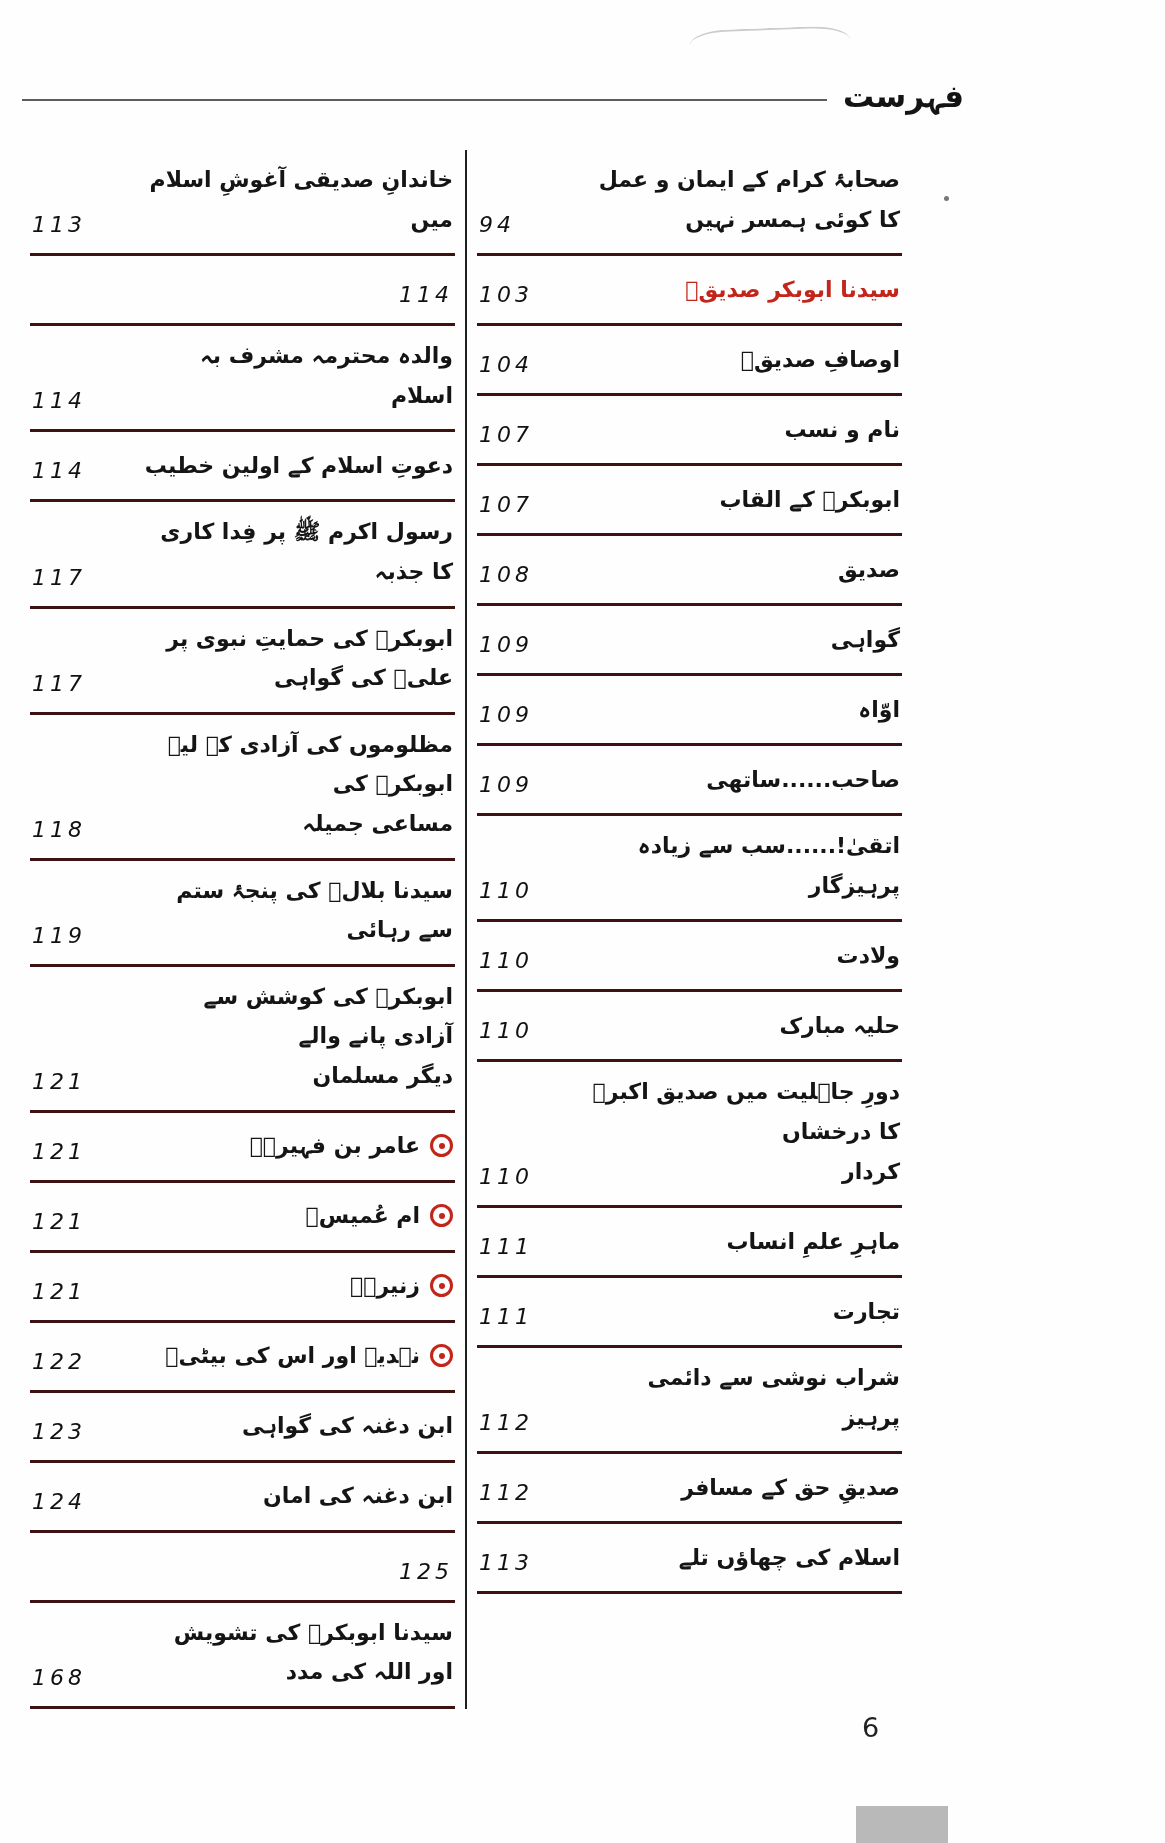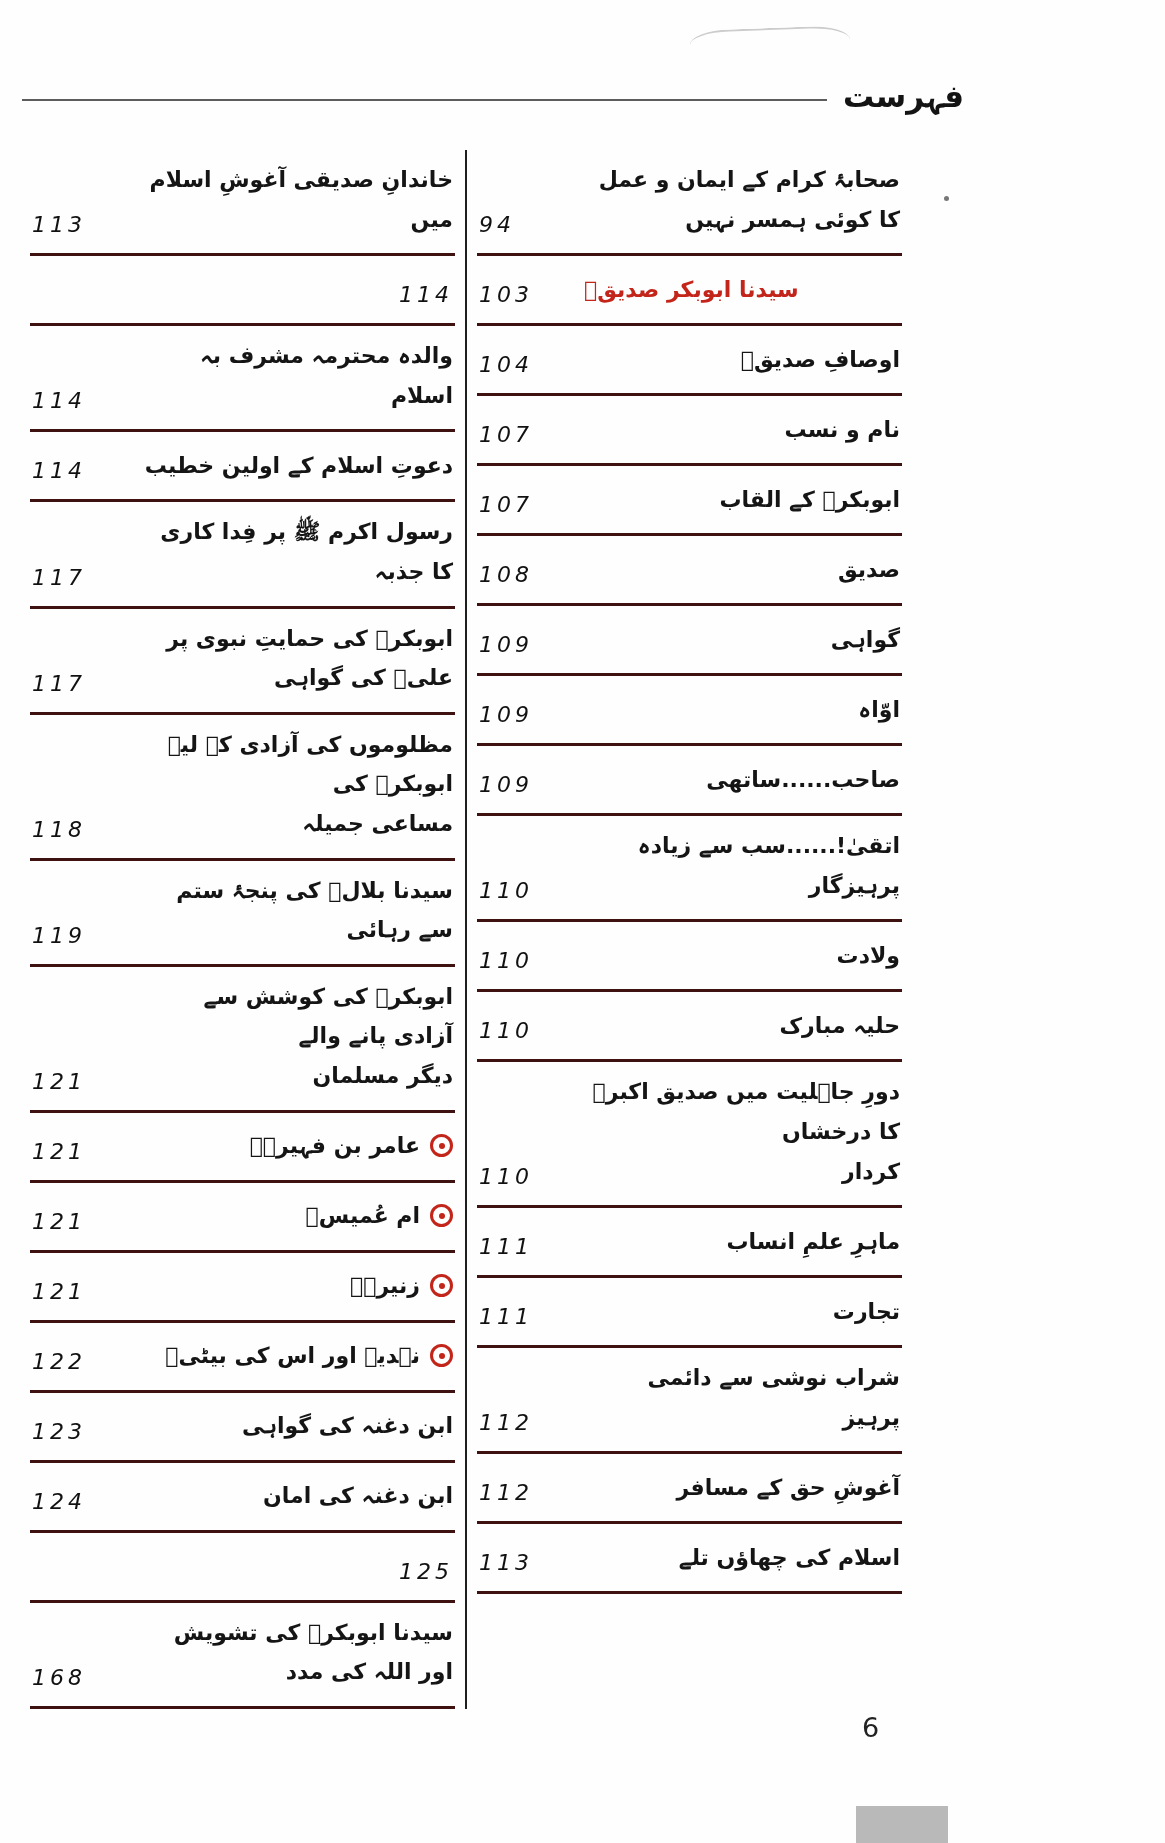--- a/index.html
+++ b/index.html
@@ -124,21 +124,21 @@
     direction: ltr;
     padding-bottom: 2px;
     flex: 0 0 auto;
     font-style: italic;
   }
   .row.highlight .title {
     color: #c3251a;
   }
   .row.highlight .title-wrap {
     flex: 1;
-    justify-content: flex-end;
+    justify-content: flex-start;
   }
   .bullet {
     flex: 0 0 auto;
     width: 17px;
     height: 17px;
     border: 3px solid #c3251a;
     border-radius: 50%;
     display: flex;
     align-items: center;
     justify-content: center;
@@ -302,21 +302,21 @@
           <div class="title-wrap">
 
             <span class="title" dir="rtl" lang="ur">شراب نوشی سے دائمی پرہیز</span>
           </div>
           <span class="num">112</span>
         </div>
 
         <div class="row">
           <div class="title-wrap">
 
-            <span class="title" dir="rtl" lang="ur">آغوشِ حق کے مسافر</span>
+            <span class="title" dir="rtl" lang="ur">صدیقِ حق کے مسافر</span>
           </div>
           <span class="num">112</span>
         </div>
 
         <div class="row">
           <div class="title-wrap">
 
             <span class="title" dir="rtl" lang="ur">اسلام کی چھاؤں تلے</span>
           </div>
           <span class="num">113</span>

